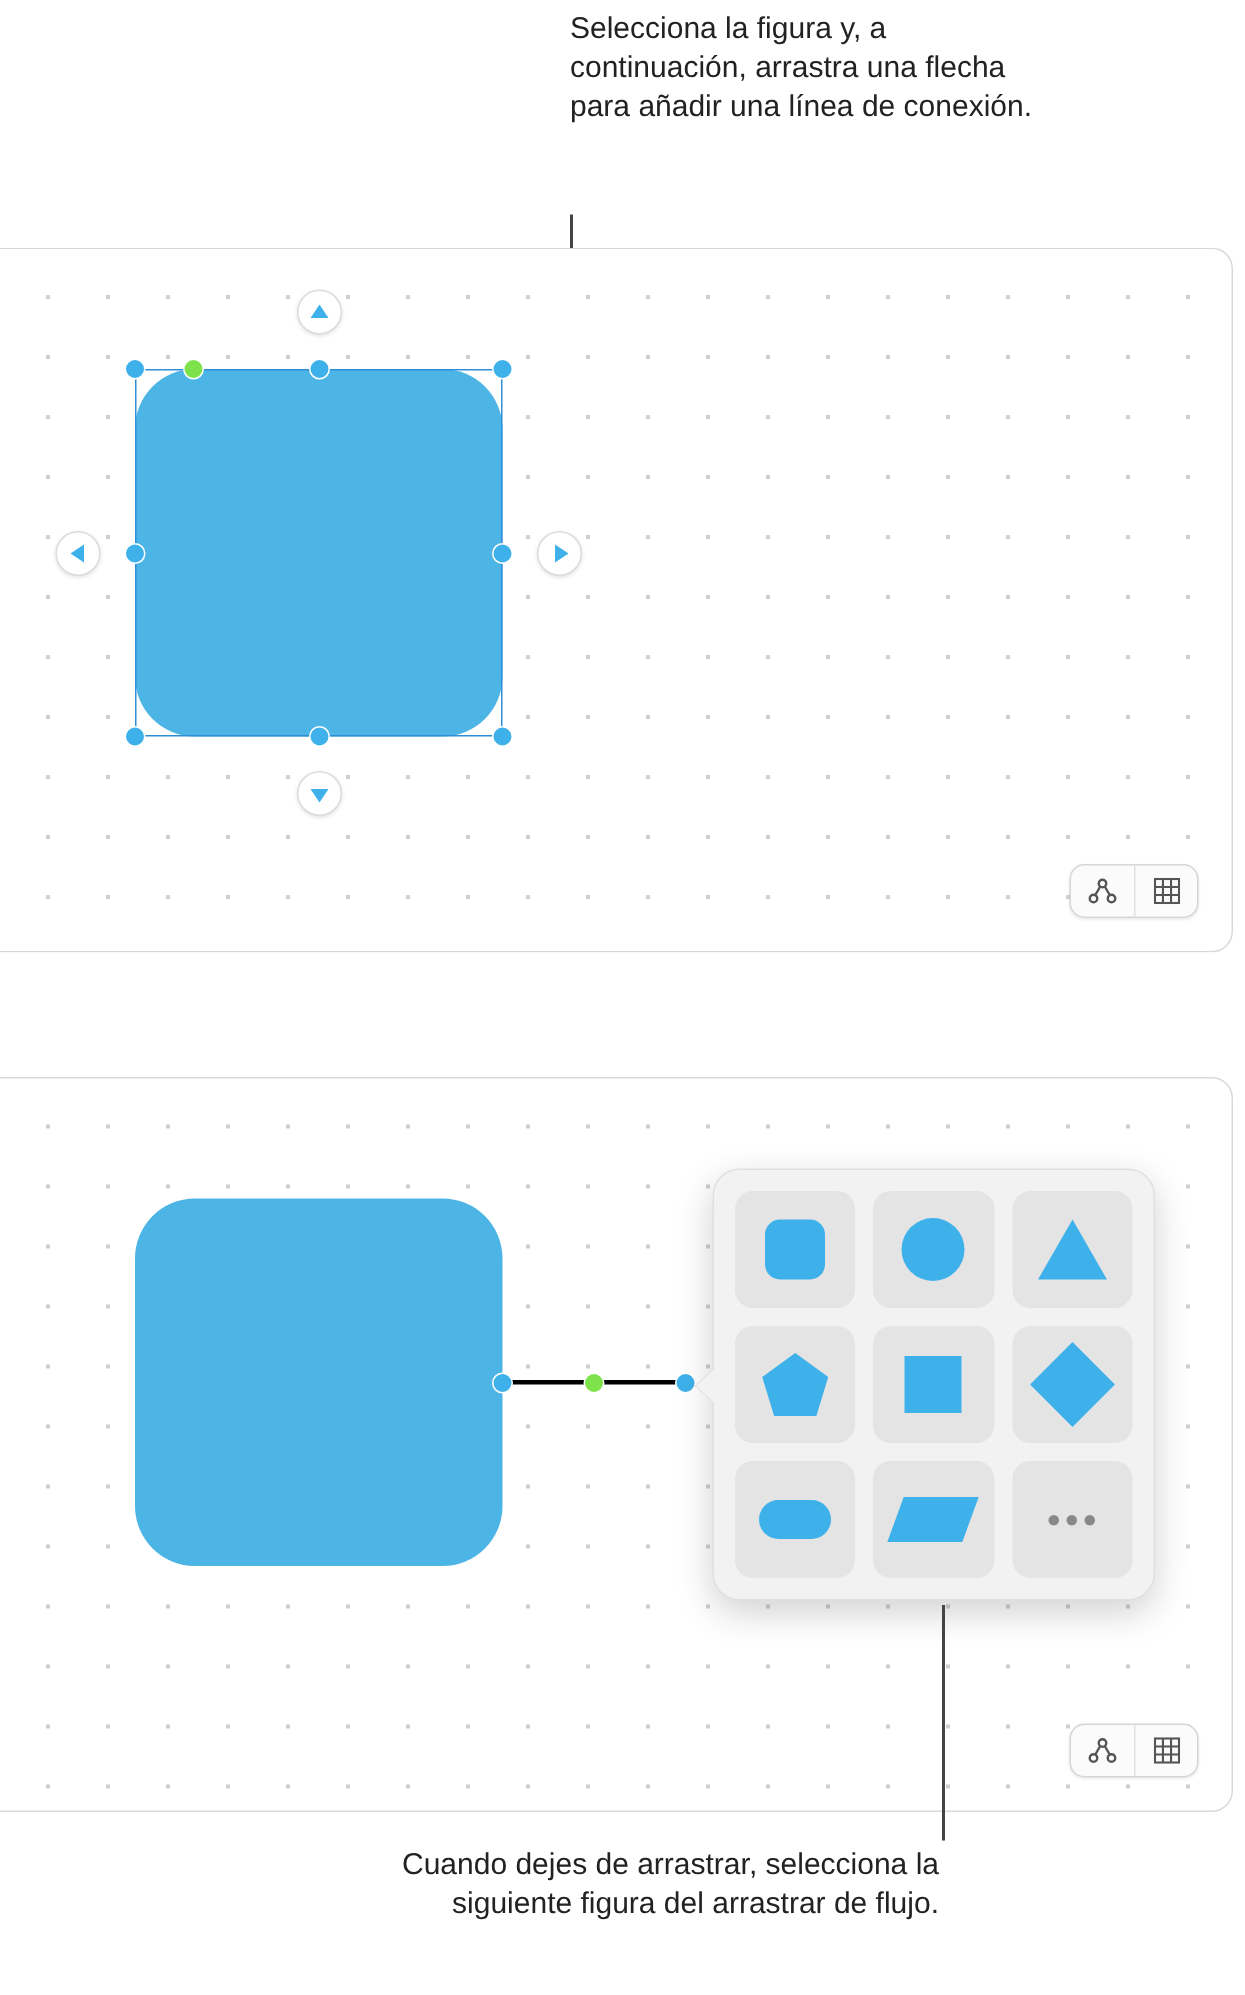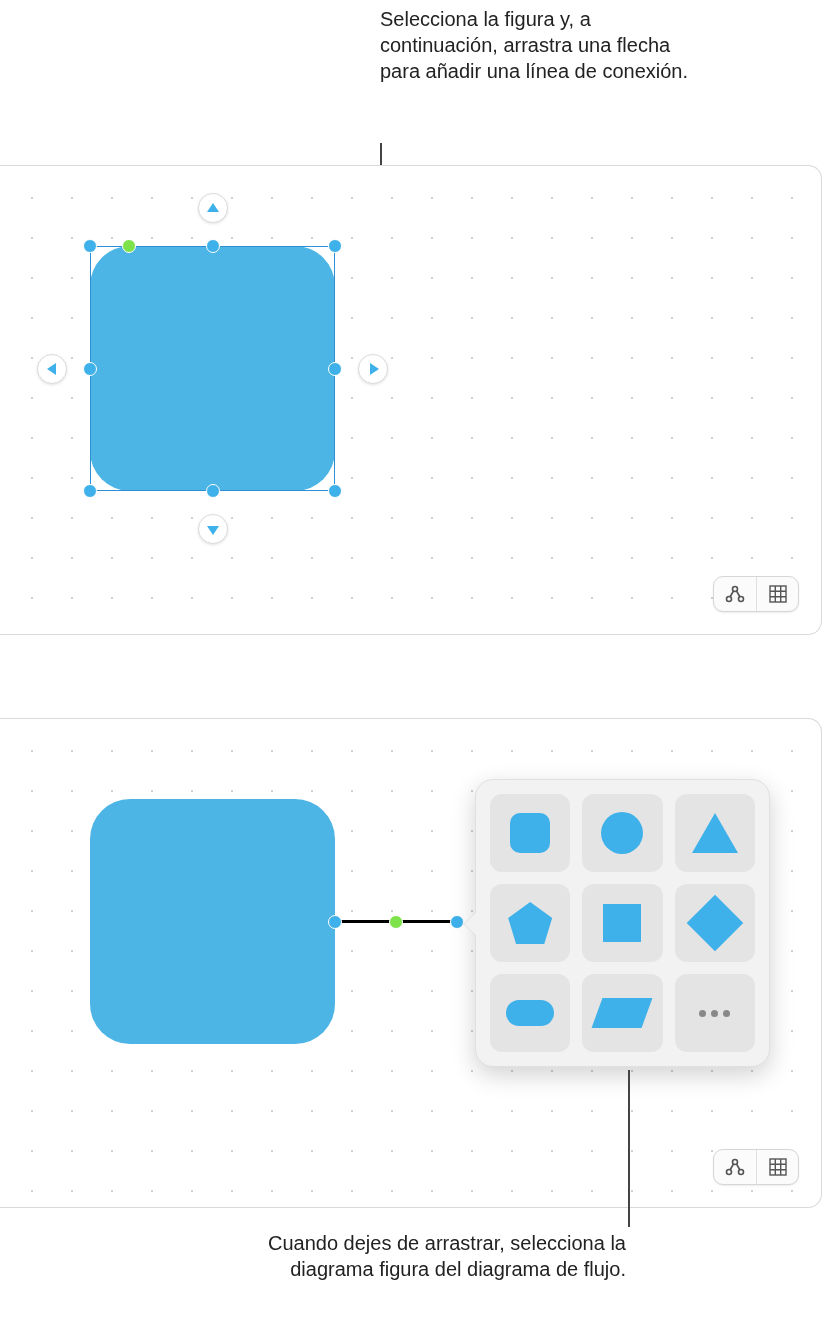--- a/index.html
+++ b/index.html
@@ -320,14 +320,14 @@
       <svg width="18" height="18" viewBox="0 0 18 18">
           <g stroke="#555" stroke-width="1.4" fill="none">
             <rect x="1" y="1" width="16" height="16"></rect>
             <path d="M1 6.3h16M1 11.7h16M6.3 1v16M11.7 1v16"></path>
           </g>
         </svg>
     </div>
   </div>
 </div>
 
-<div class="callout callout-bottom">Cuando dejes de arrastrar, selecciona la diagrama figura del diagrama de flujo.</div>
+<div class="callout callout-bottom">Cuando dejes de arrastrar, selecciona la siguiente figura del arrastrar de flujo.</div>
 <div class="callout-line" style="left:628px; top:1070px; width:1.5px; height:157px;"></div>
 
 </body></html>

